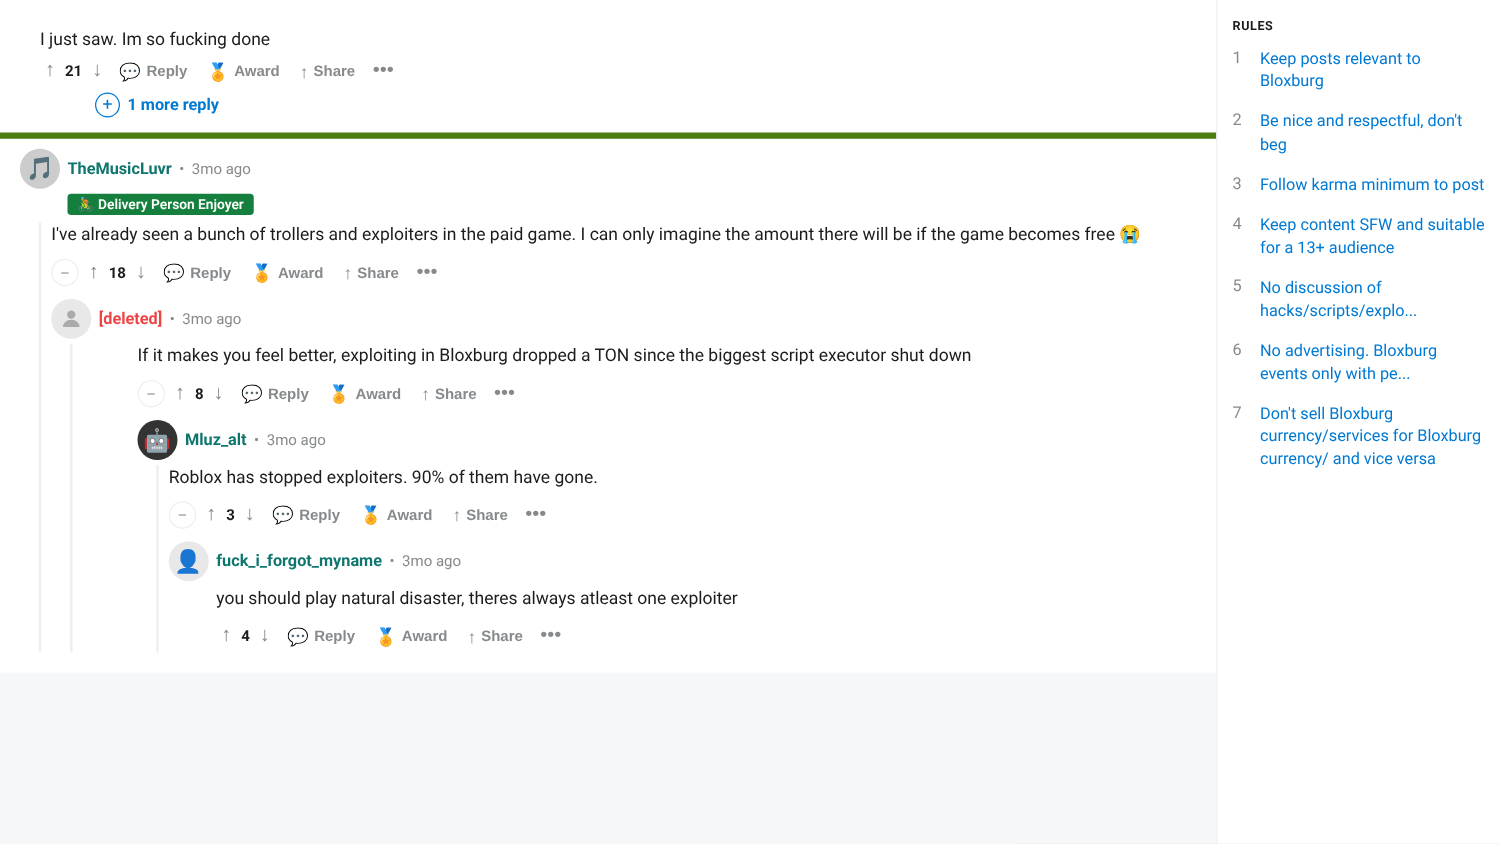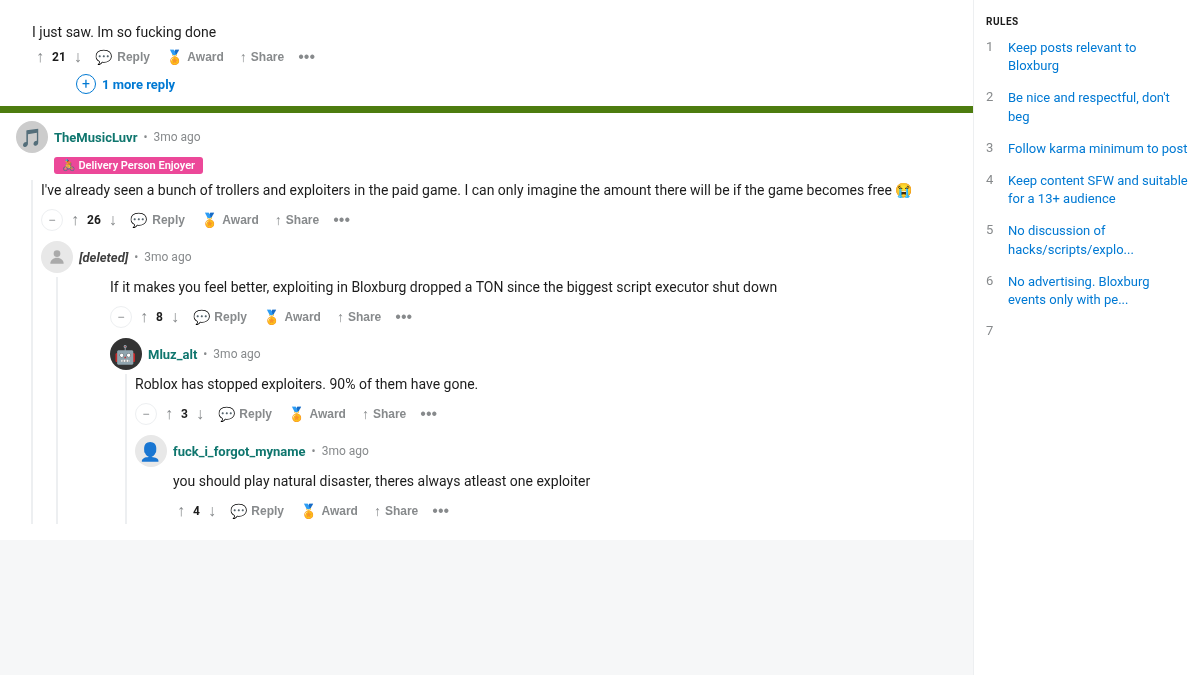--- a/index.html
+++ b/index.html
@@ -76,25 +76,24 @@
       align-items: center;
       justify-content: center;
       font-size: 18px;
     }
     .username {
       font-weight: 700;
       font-size: 13px;
       color: #0f766e;
     }
     .username.deleted {
-      color: #404040;
-      font-style: italic;
+      color: #ef4444;
     }
     .flair {
-      background: #ec4899;
+      background: #15803d;
       color: #fff;
       font-size: 11px;
       padding: 2px 8px;
       border-radius: 3px;
       font-weight: 600;
     }
     .timestamp {
       color: #878a8c;
       font-size: 12px;
     }
@@ -205,21 +204,21 @@
       background: #edeff1;
       margin-left: 15px;
       margin-right: 8px;
       flex-shrink: 0;
       cursor: pointer;
     }
     .nested {
       flex: 1;
     }
     .top-comment {
-      border-bottom: 7px solid #4d7c0f;
+      border-bottom: 5px solid #4d7c0f;
       padding-bottom: 4px;
     }
     .partial-text {
       color: #1c1c1c;
       font-size: 14px;
       padding: 8px 16px 4px 16px;
     }
     .flair-row {
       display: flex;
       align-items: center;
@@ -289,21 +288,21 @@
         <span class="flair">🚴 Delivery Person Enjoyer</span>
       </div>
       <div class="thread-line-wrapper">
         <div class="thread-line"></div>
         <div class="nested">
           <p class="comment-body">I've already seen a bunch of trollers and exploiters in the paid game. I can only imagine the amount there will be if the game becomes free 😭</p>
           <div class="comment-actions">
             <button class="collapse-btn">−</button>
             <div class="vote-section">
               <button class="vote-btn">↑</button>
-              <span class="vote-count">26</span>
+              <span class="vote-count">18</span>
               <button class="vote-btn">↓</button>
             </div>
             <button class="action-btn">
               <span class="action-icon">💬</span>
               <span>Reply</span>
             </button>
             <button class="action-btn">
               <span class="action-icon">🏅</span>
               <span>Award</span>
             </button>
@@ -457,15 +456,16 @@
       <div class="rule-item">
       <span class="rule-number">5</span>
       <span class="rule-text">No discussion of hacks/scripts/explo...</span>
     </div>
       <div class="rule-item">
       <span class="rule-number">6</span>
       <span class="rule-text">No advertising. Bloxburg events only with pe...</span>
     </div>
       <div class="rule-item">
       <span class="rule-number">7</span>
+      <span class="rule-text">Don't sell Bloxburg currency/services for Bloxburg currency/ and vice versa</span>
     </div>
     </div>
 </div>
 
 </body></html>

